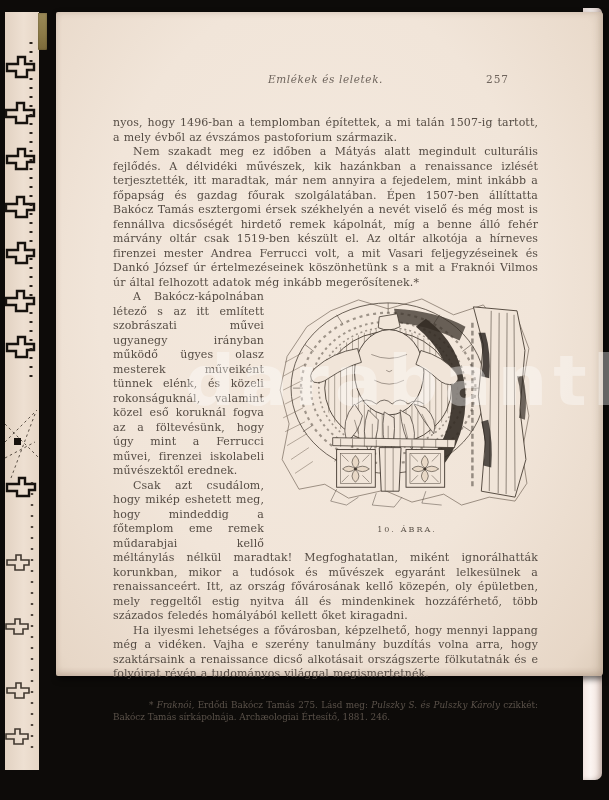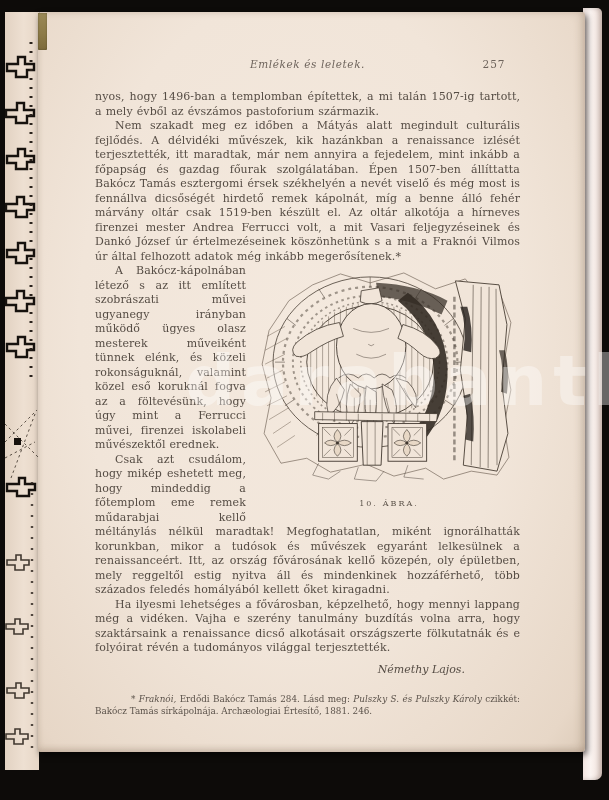--- a/index.html
+++ b/index.html
@@ -6,32 +6,32 @@
   #stage{position:relative;width:609px;height:800px;overflow:hidden;background:#0d0b09;
          font-family:"DejaVu Serif","Liberation Serif",serif;}
   
   .left-sliver{position:absolute;left:5px;top:12px;width:34px;height:758px;
                background:linear-gradient(90deg,#e2d2c2,#eee0d2 55%,#e6d6c6);}
   
   .right-edge{position:absolute;left:583px;top:8px;width:19px;height:772px;
               background:linear-gradient(90deg,#f3e6e2,#fbf4f1 40%,#efdfd8);
               border-radius:0 5px 7px 0;box-shadow:inset -3px 0 4px rgba(60,40,30,.25);}
   
-  .page{position:absolute;left:38px;top:12px;width:547px;height:740px;
+  .page{position:absolute;left:56px;top:12px;width:547px;height:664px;
         background:radial-gradient(ellipse at 48% 42%, #f4e9de 0%, #f1e5d9 55%, #e7d7c7 92%, #ddccba 100%);
         border-radius:2px 3px 4px 2px;
         box-shadow:inset -4px 0 8px rgba(90,60,40,.18), inset 0 -3px 6px rgba(90,60,40,.15), 2px 3px 6px rgba(0,0,0,.6);
         box-sizing:border-box;padding:46px 65px 12px 57px;color:#554c44;}
   .bookmark{position:absolute;left:38px;top:13px;width:9px;height:37px;
             background:linear-gradient(180deg,#9a8957,#8d7b48 55%,#7c6a3a);
             box-shadow:inset 0 0 2px rgba(0,0,0,.35);border-radius:0 0 1px 1px;}
   .hdr{display:flex;align-items:baseline;font-size:10.5px;color:#6e645c;}
   .hdr .title{flex:1;text-align:center;font-style:italic;letter-spacing:.6px;padding-left:52px;}
-  .hdr .pnum{width:52px;text-align:center;letter-spacing:1px;}
-  .body-txt{margin-top:20px;font-size:11px;line-height:14.5px;text-align:justify;
+  .hdr .pnum{width:52px;text-align:left;letter-spacing:1px;margin-top:15px;}
+  .body-txt{margin-top:31px;font-size:11px;line-height:14.5px;text-align:justify;
             letter-spacing:.1px;word-spacing:.4px;}
   .body-txt p{margin:0;text-indent:20px;}
   .body-txt p.noindent{text-indent:0;}
   figure.cut{float:right;width:262px;margin:3px 0 4px 12px;text-align:center;}
   figure.cut figcaption{font-size:8px;letter-spacing:2px;color:#5d544b;margin-top:5px;}
   .sig{clear:right;text-align:right;font-style:italic;font-size:11px;margin:7px 55px 0 0;}
   .fnote{margin-top:17px;font-size:8.8px;line-height:12.5px;text-align:justify;text-indent:36px;color:#5b524a;}
   .fnote i{font-style:italic;}
   .pfooter{position:relative;margin-top:5px;font-size:8.3px;color:#6a6158;height:12px;}
   .pfooter .sheetno{position:absolute;left:331px;top:-2px;font-size:9px;letter-spacing:1px;}
@@ -155,25 +155,24 @@
           <path d="M216,18 L214,200 M224,20 L223,202 M232,20 L231,203 M239,22 L240,200" stroke="#4a4036" stroke-width="0.7" fill="none" opacity="0.85"></path>
           <path d="M203,40 Q210,60 206,84 L214,86 Q216,60 210,40 Z" fill="#2e2823" opacity="0.85"></path>
           <path d="M206,130 Q212,152 208,174 L216,176 Q218,150 213,128 Z" fill="#2e2823" opacity="0.8"></path>
           <path d="M242,84 Q248,104 244,126 L250,128 Q253,104 248,84 Z" fill="#352d26" opacity="0.7"></path>
         </svg>
         <figcaption>10. ÁBRA.</figcaption>
       </figure>
 
       <p>A Bakócz-kápolnában létező s az itt említett szobrászati művei ugyanegy irányban működő ügyes olasz mesterek műveiként tünnek elénk, és közeli rokonságuknál, valamint közel eső koruknál fogva az a föltevésünk, hogy úgy mint a Ferrucci művei, firenzei iskolabeli művészektől erednek.</p>
       <p>Csak azt csudálom, hogy mikép eshetett meg, hogy mindeddig a főtemplom eme remek műdarabjai kellő méltánylás nélkül maradtak! Megfoghatatlan, miként ignorálhatták korunkban, mikor a tudósok és művészek egyaránt lelkesülnek a renaissanceért. Itt, az ország fővárosának kellő közepén, oly épületben, mely reggeltől estig nyitva áll és mindenkinek hozzáférhető, több százados feledés homályából kellett őket kiragadni.</p>
-      <p>Ha ilyesmi lehetséges a fővárosban, képzelhető, hogy mennyi lappang még a vidéken. Vajha e szerény tanulmány buzdítás volna arra, hogy szaktársaink a renaissance dicső alkotásait országszerte fölkutatnák és e folyóirat révén a tudományos világgal terjesztették.</p>
+      <p>Ha ilyesmi lehetséges a fővárosban, képzelhető, hogy mennyi lappang még a vidéken. Vajha e szerény tanulmány buzdítás volna arra, hogy szaktársaink a renaissance dicső alkotásait országszerte fölkutatnák és e folyóirat révén a tudományos világgal megismertetnék.</p>
     </div>
 
-    <div class="sig">Némethy Lajos.</div>
 
-    <div class="fnote"><span>* </span><i>Fraknói,</i><span> Erdődi Bakócz Tamás 284. Lásd meg: </span><i>Pulszky S. és Pulszky Károly</i><span> czikkét: Bakócz Tamás sírkápolnája. Archæologiai Értesítő, 1881. 246.</span></div>
+    <div class="fnote"><span>* </span><i>Fraknói,</i><span> Erdődi Bakócz Tamás 275. Lásd meg: </span><i>Pulszky S. és Pulszky Károly</i><span> czikkét: Bakócz Tamás sírkápolnája. Archæologiai Értesítő, 1881. 246.</span></div>
 
   </div>
 
   <div class="bookmark"></div>
 
   <div class="wmark">darabanth</div>
 </div>
 
 </body></html>

